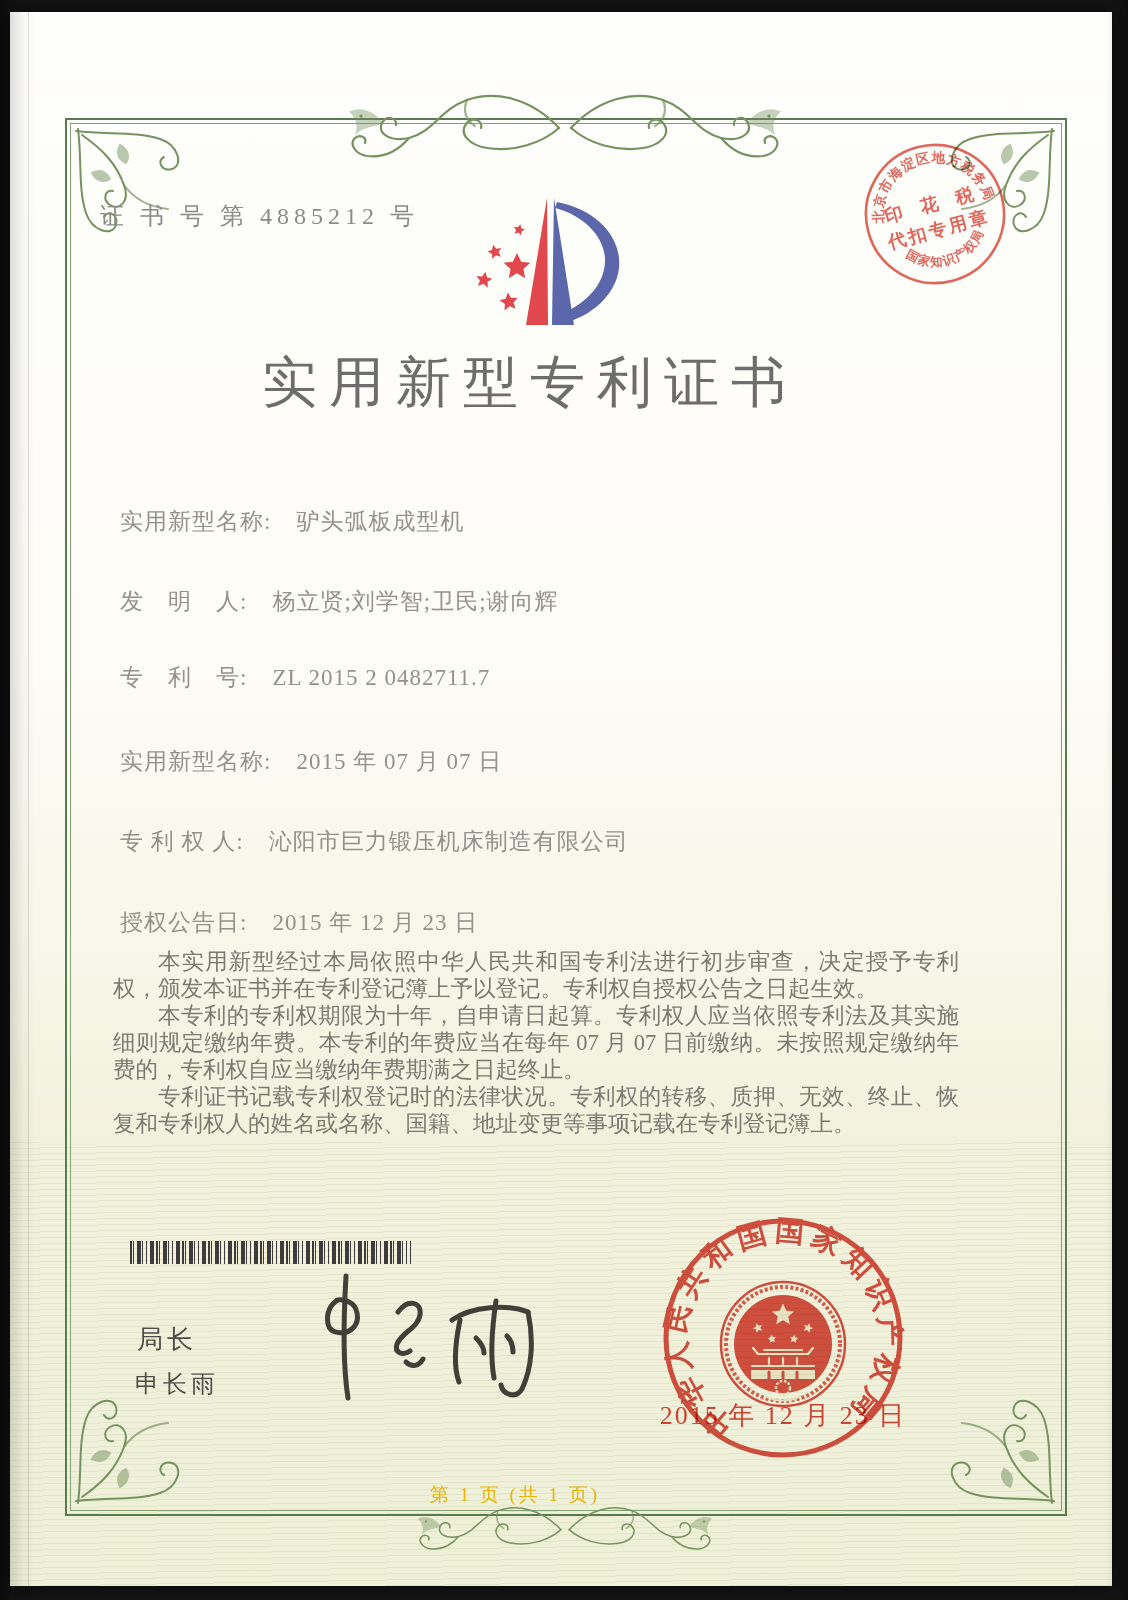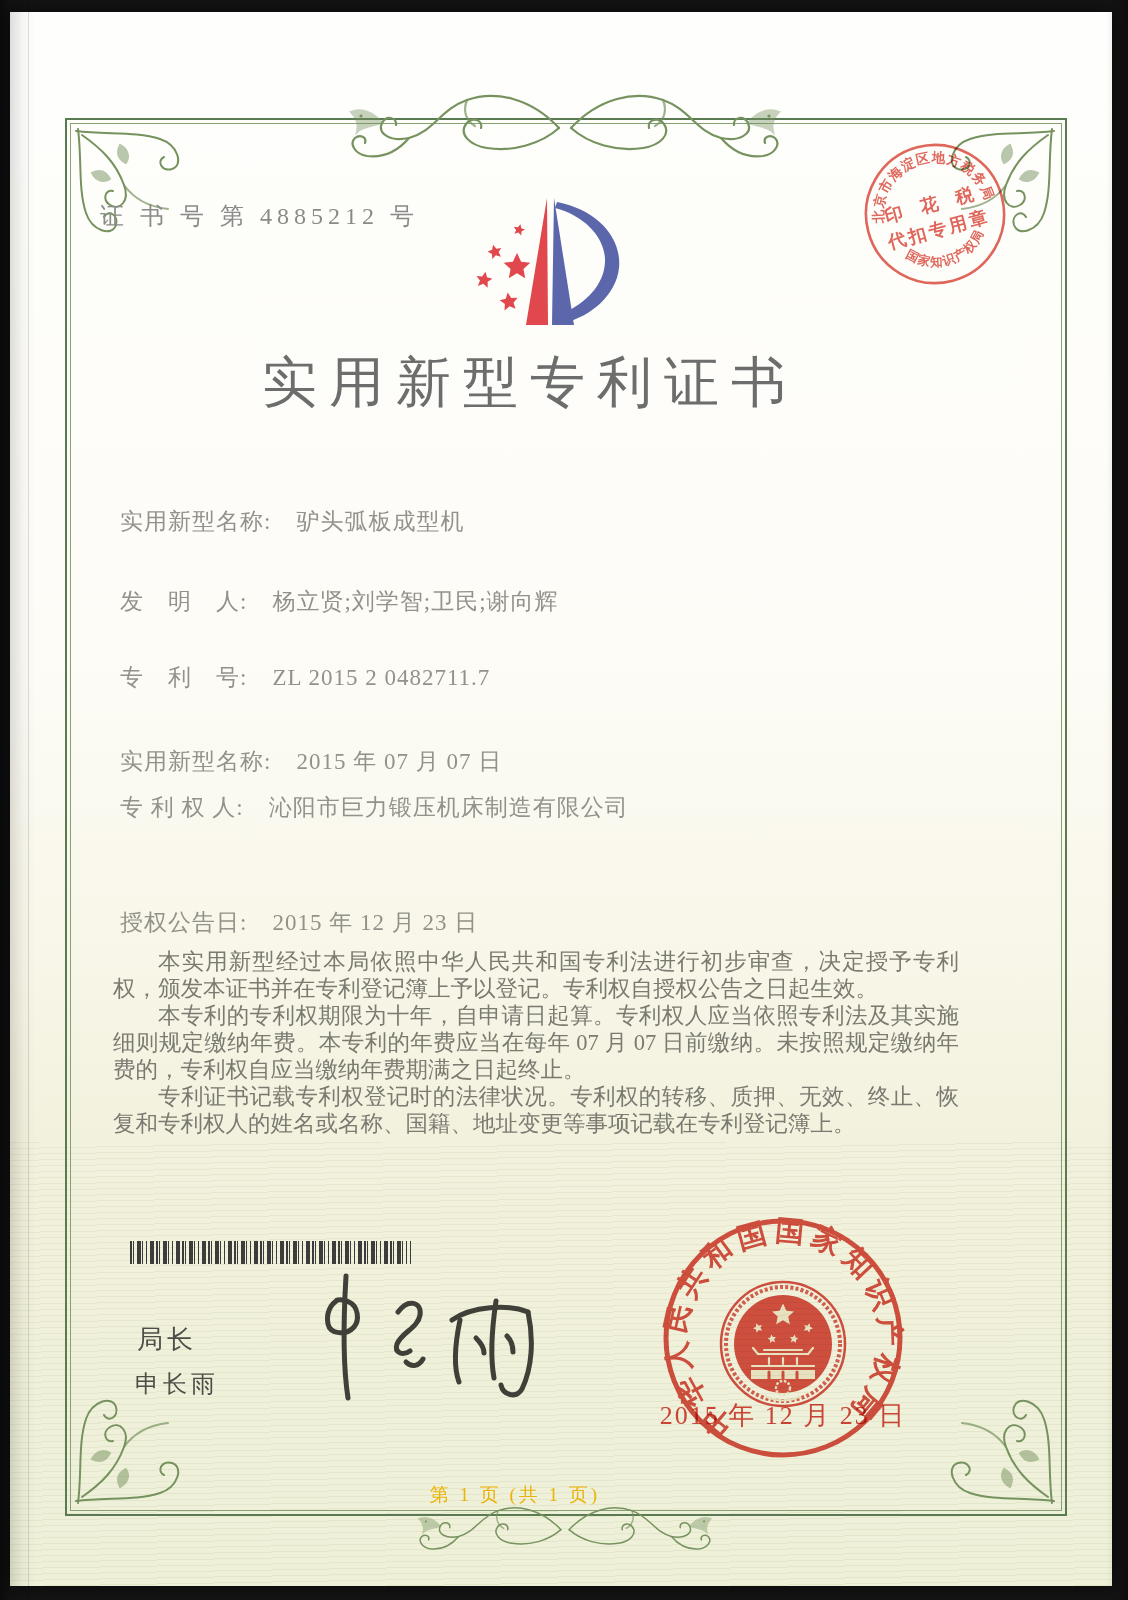--- a/index.html
+++ b/index.html
@@ -133,21 +133,21 @@
       <text font-size="12.5" letter-spacing="1" font-weight="bold"><textPath href="#taxBot">国家知识产权局</textPath></text>
     </g>
   </svg>
 
   <div class="abs title">实用新型专利证书</div>
 
   <div class="abs field" style="top:506px"><span class="lab">实用新型名称:</span><span>驴头弧板成型机</span></div>
   <div class="abs field" style="top:586px"><span class="lab">发　明　人:</span><span>杨立贤;刘学智;卫民;谢向辉</span></div>
   <div class="abs field" style="top:662px"><span class="lab">专　利　号:</span><span>ZL 2015 2 0482711.7</span></div>
   <div class="abs field" style="top:746px"><span class="lab">实用新型名称:</span><span>2015 年 07 月 07 日</span></div>
-  <div class="abs field" style="top:792px"><span class="lab">专 利 权 人:</span><span>沁阳市巨力锻压机床制造有限公司</span></div>
+  <div class="abs field" style="top:826px"><span class="lab">专 利 权 人:</span><span>沁阳市巨力锻压机床制造有限公司</span></div>
   <div class="abs field" style="top:907px"><span class="lab">授权公告日:</span><span>2015 年 12 月 23 日</span></div>
 
   <div class="abs paras">
     <p>本实用新型经过本局依照中华人民共和国专利法进行初步审查，决定授予专利权，颁发本证书并在专利登记簿上予以登记。专利权自授权公告之日起生效。</p>
     <p>本专利的专利权期限为十年，自申请日起算。专利权人应当依照专利法及其实施细则规定缴纳年费。本专利的年费应当在每年 07 月 07 日前缴纳。未按照规定缴纳年费的，专利权自应当缴纳年费期满之日起终止。</p>
     <p>专利证书记载专利权登记时的法律状况。专利权的转移、质押、无效、终止、恢复和专利权人的姓名或名称、国籍、地址变更等事项记载在专利登记簿上。</p>
   </div>
 
   <div class="abs barcode"></div>
 

